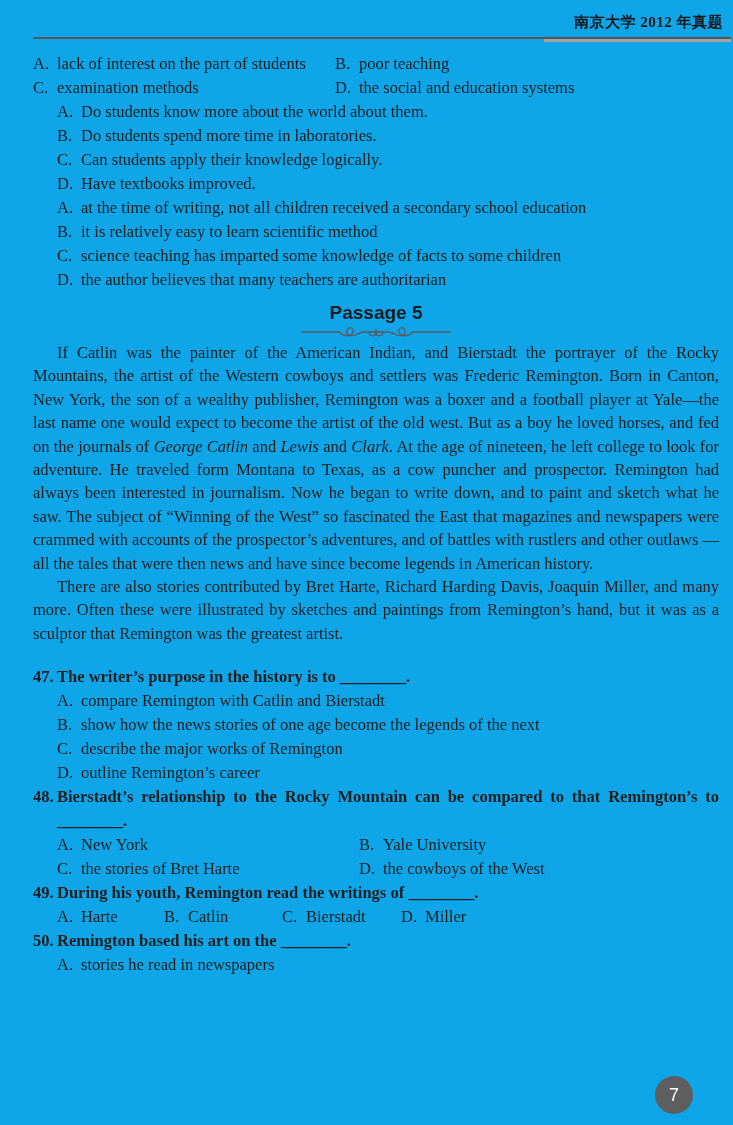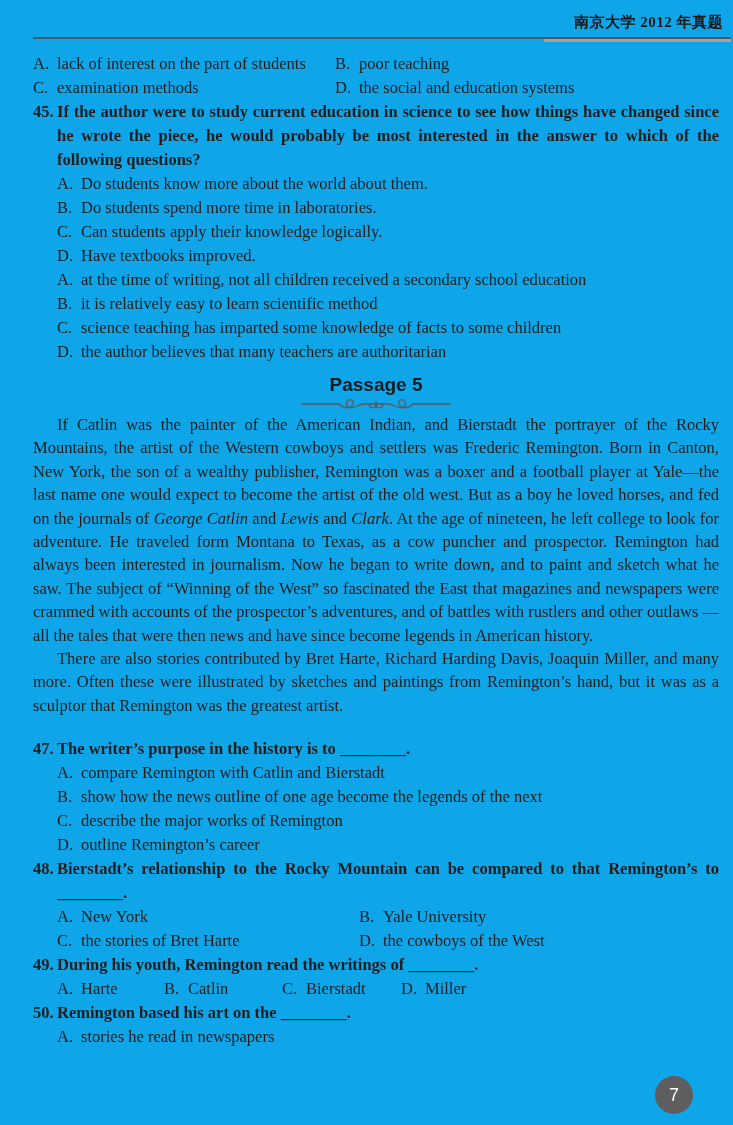--- a/index.html
+++ b/index.html
@@ -124,24 +124,20 @@
         <span class="opt-letter">C.</span>
         <span class="opt-text">examination methods</span>
       </div>
       <div class="opt">
         <span class="opt-letter">D.</span>
         <span class="opt-text">the social and education systems</span>
       </div>
     </div>
 
     <div class="question">
-      <div class="q-head">
-        <span class="q-num">45.</span>
-        <div class="q-stem">If the author were to study current education in science to see how things have changed since he wrote the piece, he would probably be most interested in the answer to which of the following questions?</div>
-      </div>
       <div class="q-options">
         <div class="opt">
           <span class="opt-letter">A.</span>
           <span class="opt-text">Do students know more about the world about them.</span>
         </div>
         <div class="opt">
           <span class="opt-letter">B.</span>
           <span class="opt-text">Do students spend more time in laboratories.</span>
         </div>
         <div class="opt">
@@ -196,21 +192,21 @@
         <span class="q-num">47.</span>
         <div class="q-stem">The writer’s purpose in the history is to ________.</div>
       </div>
       <div class="q-options">
         <div class="opt">
           <span class="opt-letter">A.</span>
           <span class="opt-text">compare Remington with Catlin and Bierstadt</span>
         </div>
         <div class="opt">
           <span class="opt-letter">B.</span>
-          <span class="opt-text">show how the news outline of one age become the legends of the next</span>
+          <span class="opt-text">show how the news stories of one age become the legends of the next</span>
         </div>
         <div class="opt">
           <span class="opt-letter">C.</span>
           <span class="opt-text">describe the major works of Remington</span>
         </div>
         <div class="opt">
           <span class="opt-letter">D.</span>
           <span class="opt-text">outline Remington’s career</span>
         </div>
       </div>

